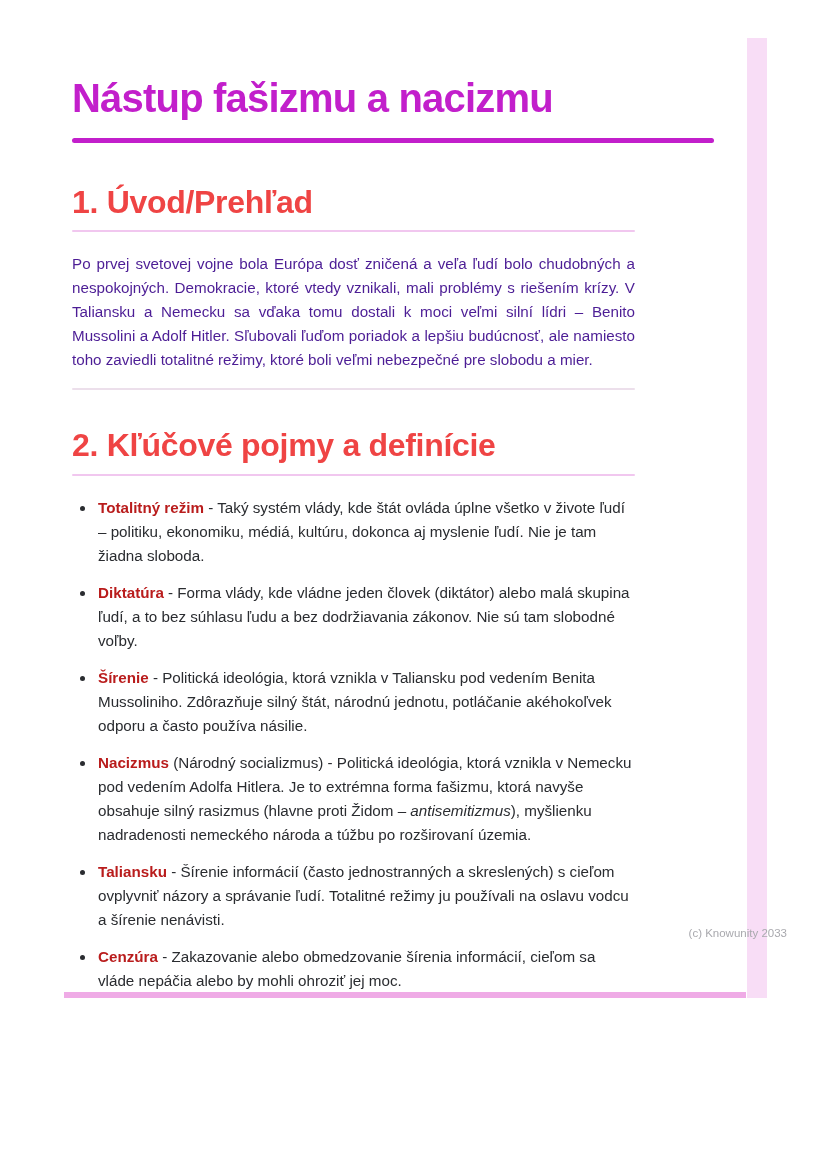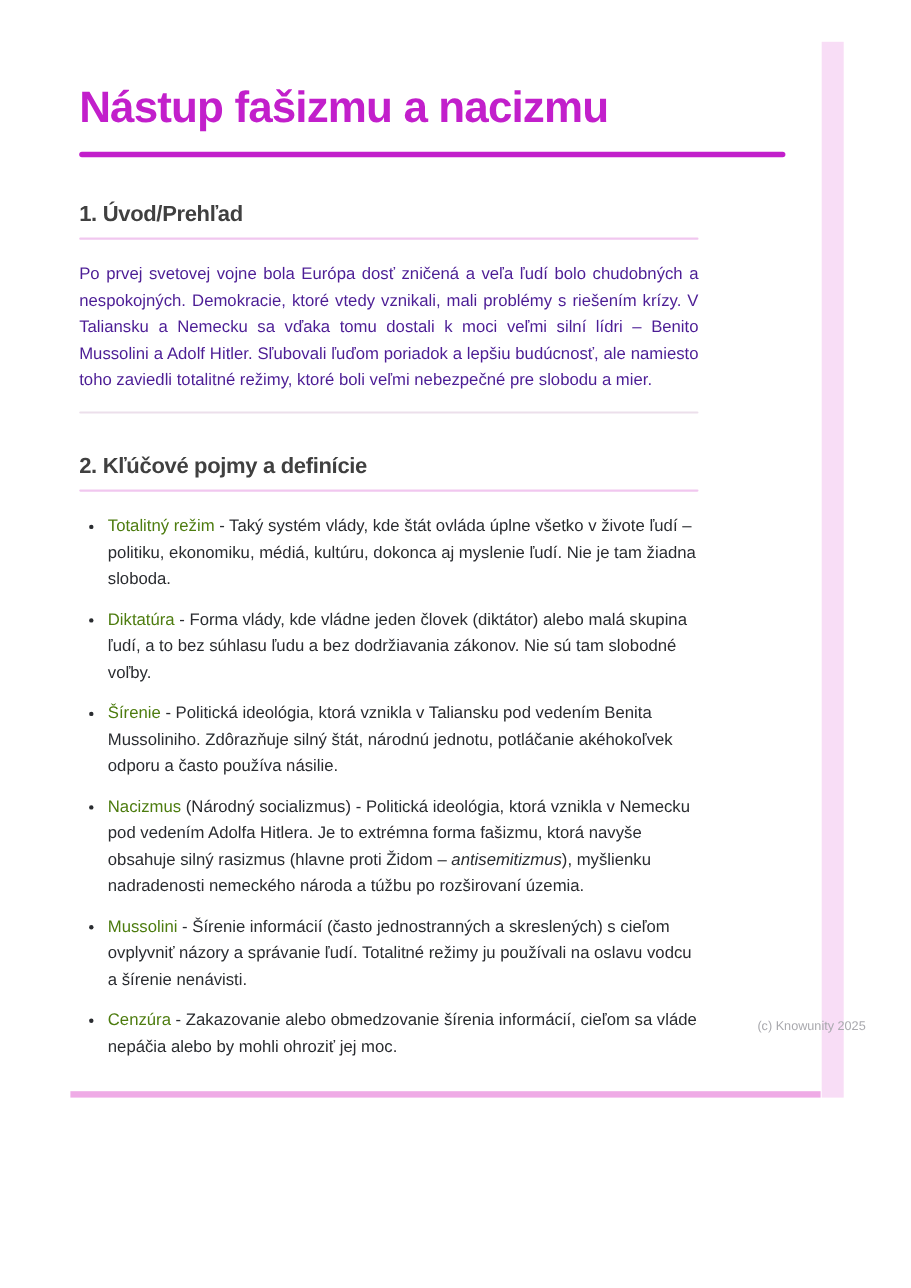--- a/index.html
+++ b/index.html
@@ -28,25 +28,25 @@
   }
   .rule-thick {
     margin-top:20px;
     width:642px;
     height:5px;
     background:#c21fcb;
     border-radius:3px;
   }
   h2 {
     margin:0;
-    font-size:20px;
+    font-size:32px;
     line-height:1.2;
     font-weight:bold;
     letter-spacing:-0.3px;
-    color:#404040;
+    color:#ef4444;
   }
   .h-s1 { margin-top:40px; }
   .h-s2 { margin-top:36px; }
   .h-s3 { margin-top:88px; }
   .rule-thin {
     margin-top:9px;
     height:2px;
     background:#f1c7ef;
     border-radius:1px;
   }
@@ -66,21 +66,21 @@
   .defs {
     margin:20px 0 0 0;
     padding:0 0 0 24px;
     list-style:disc;
     font-size:15.2px;
     line-height:1.58;
     color:#2a2c30;
   }
   .defs li { margin-bottom:13px; padding-left:2px; }
   .defs li::marker { color:#2a2c30; }
-  .defs strong { font-weight:normal; color:#4d7c0f; }
+  .defs strong { font-weight:bold; color:#b91c1c; }
   .defs em { font-style:italic; }
   .side-strip {
     position:absolute;
     top:38px; right:61px; bottom:0;
     width:20px;
     background:#f8ddf6;
   }
   .bottom-bar {
     position:absolute;
     left:64px; bottom:0;
@@ -114,24 +114,24 @@
     <div class="divider"></div>
 
     <h2 class="h-s2">2. Kľúčové pojmy a definície</h2>
     <div class="rule-thin"></div>
 
     <ul class="defs">
       <li><strong>Totalitný režim</strong><span> - Taký systém vlády, kde štát ovláda úplne všetko v živote ľudí – politiku, ekonomiku, médiá, kultúru, dokonca aj myslenie ľudí. Nie je tam žiadna sloboda.</span></li>
       <li><strong>Diktatúra</strong><span> - Forma vlády, kde vládne jeden človek (diktátor) alebo malá skupina ľudí, a to bez súhlasu ľudu a bez dodržiavania zákonov. Nie sú tam slobodné voľby.</span></li>
       <li><strong>Šírenie</strong><span> - Politická ideológia, ktorá vznikla v Taliansku pod vedením Benita Mussoliniho. Zdôrazňuje silný štát, národnú jednotu, potláčanie akéhokoľvek odporu a často používa násilie.</span></li>
       <li><strong>Nacizmus</strong><span> (Národný socializmus) - Politická ideológia, ktorá vznikla v Nemecku pod vedením Adolfa Hitlera. Je to extrémna forma fašizmu, ktorá navyše obsahuje silný rasizmus (hlavne proti Židom – </span><em>antisemitizmus</em><span>), myšlienku nadradenosti nemeckého národa a túžbu po rozširovaní územia.</span></li>
-      <li><strong>Mussolini</strong><span> - Šírenie informácií (často jednostranných a skreslených) s cieľom ovplyvniť názory a správanie ľudí. Totalitné režimy ju používali na oslavu vodcu a šírenie nenávisti.</span></li>
+      <li><strong>Taliansku</strong><span> - Šírenie informácií (často jednostranných a skreslených) s cieľom ovplyvniť názory a správanie ľudí. Totalitné režimy ju používali na oslavu vodcu a šírenie nenávisti.</span></li>
       <li><strong>Cenzúra</strong><span> - Zakazovanie alebo obmedzovanie šírenia informácií, cieľom sa vláde nepáčia alebo by mohli ohroziť jej moc.</span></li>
     </ul>
 
     <h2 class="h-s3">3. Podrobné vysvetlenie</h2>
 
   </div>
 
   <div class="bottom-bar"></div>
-  <div class="watermark">(c) Knowunity 2025</div>
+  <div class="watermark">(c) Knowunity 2033</div>
 
 </div>
 
 </body></html>

